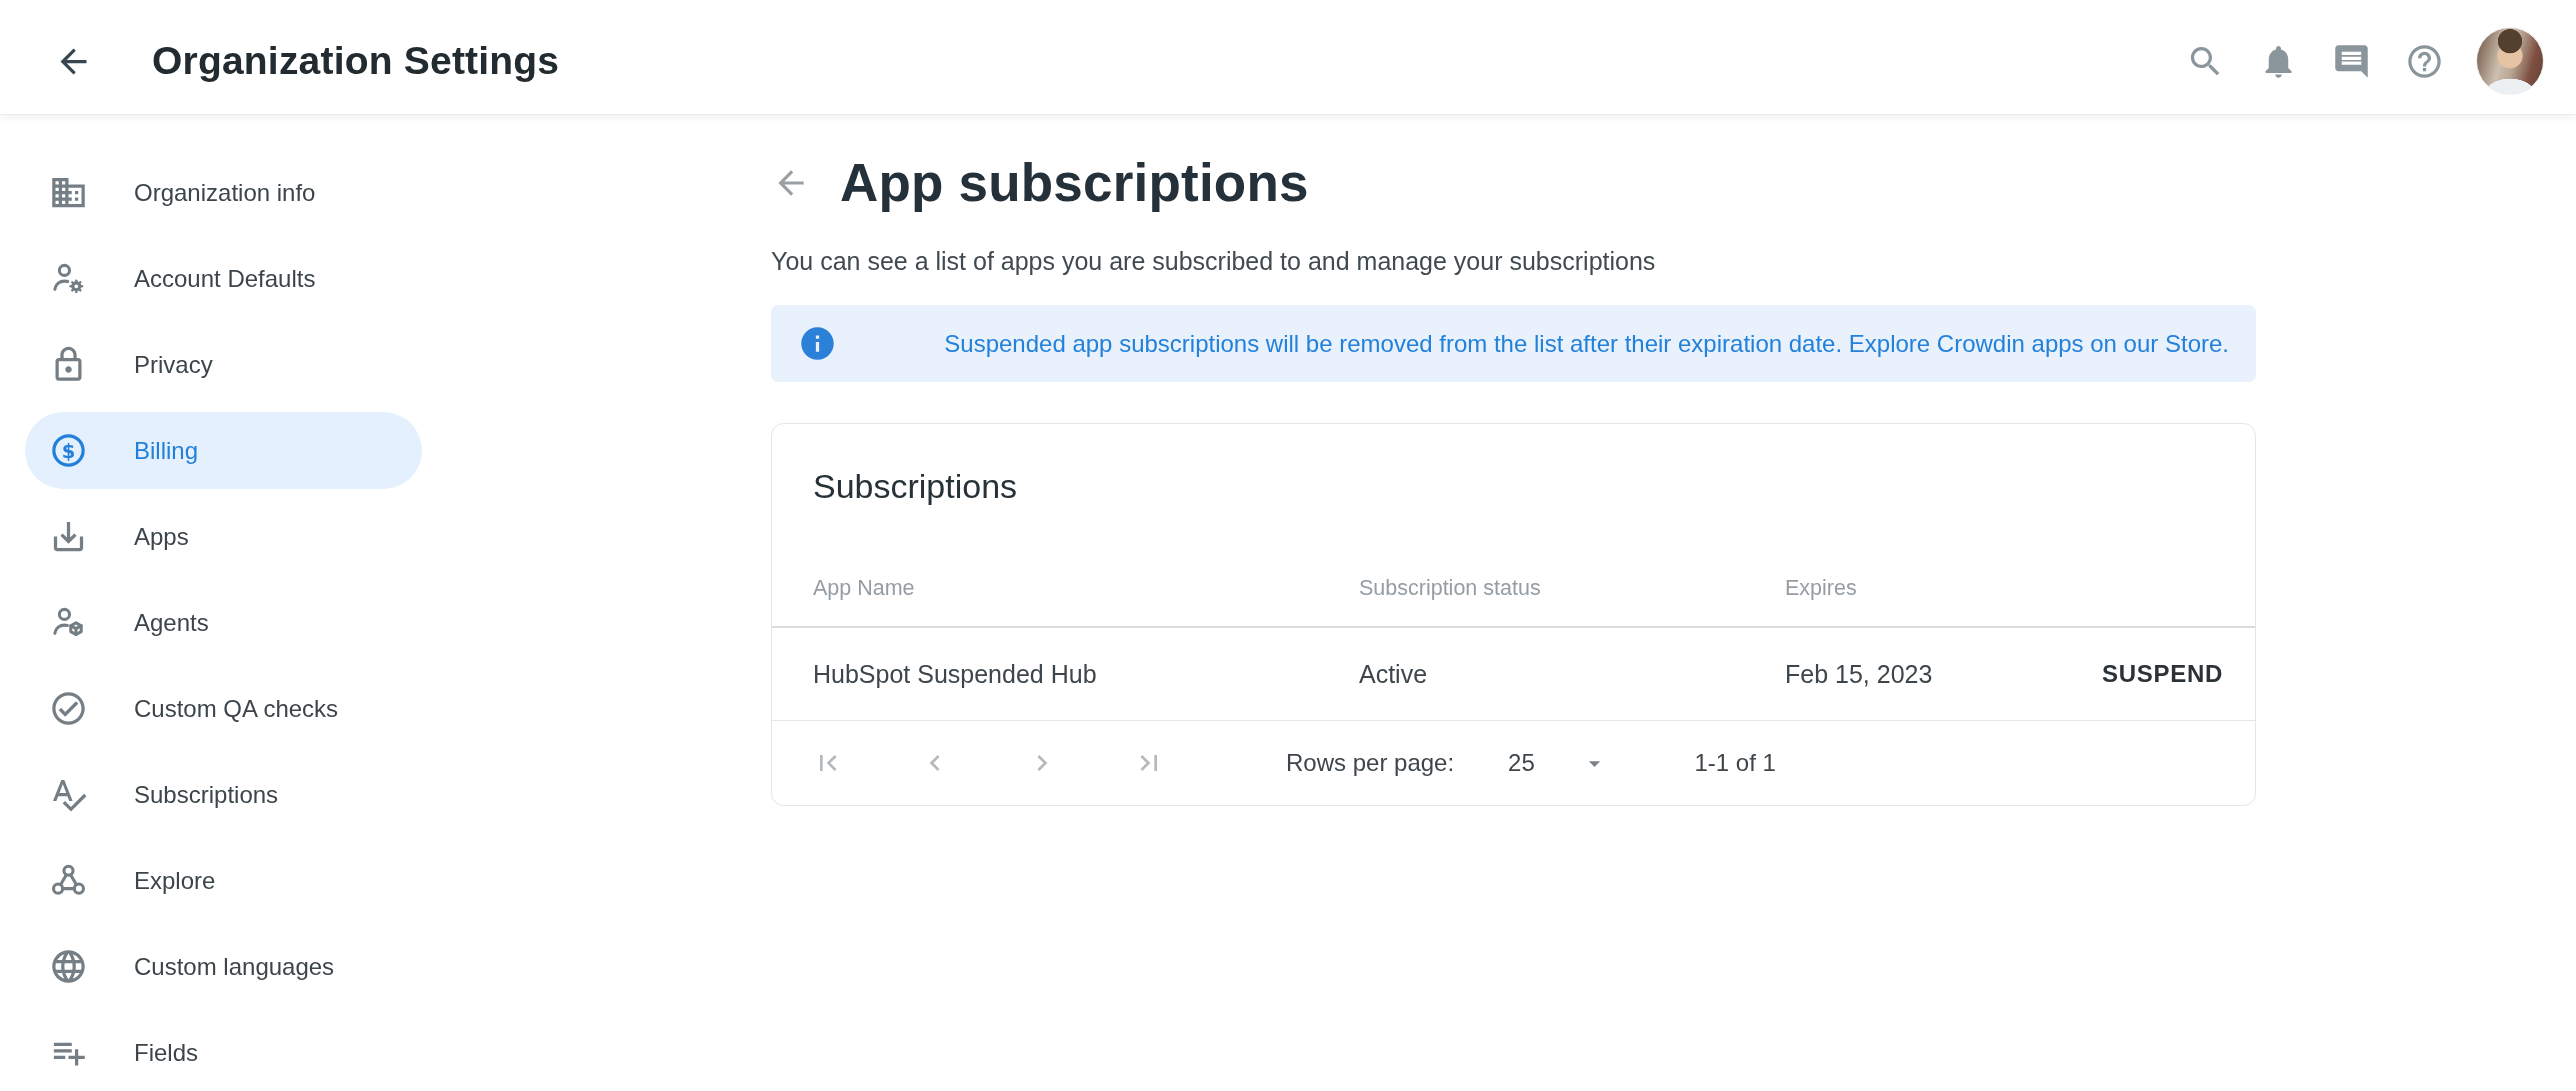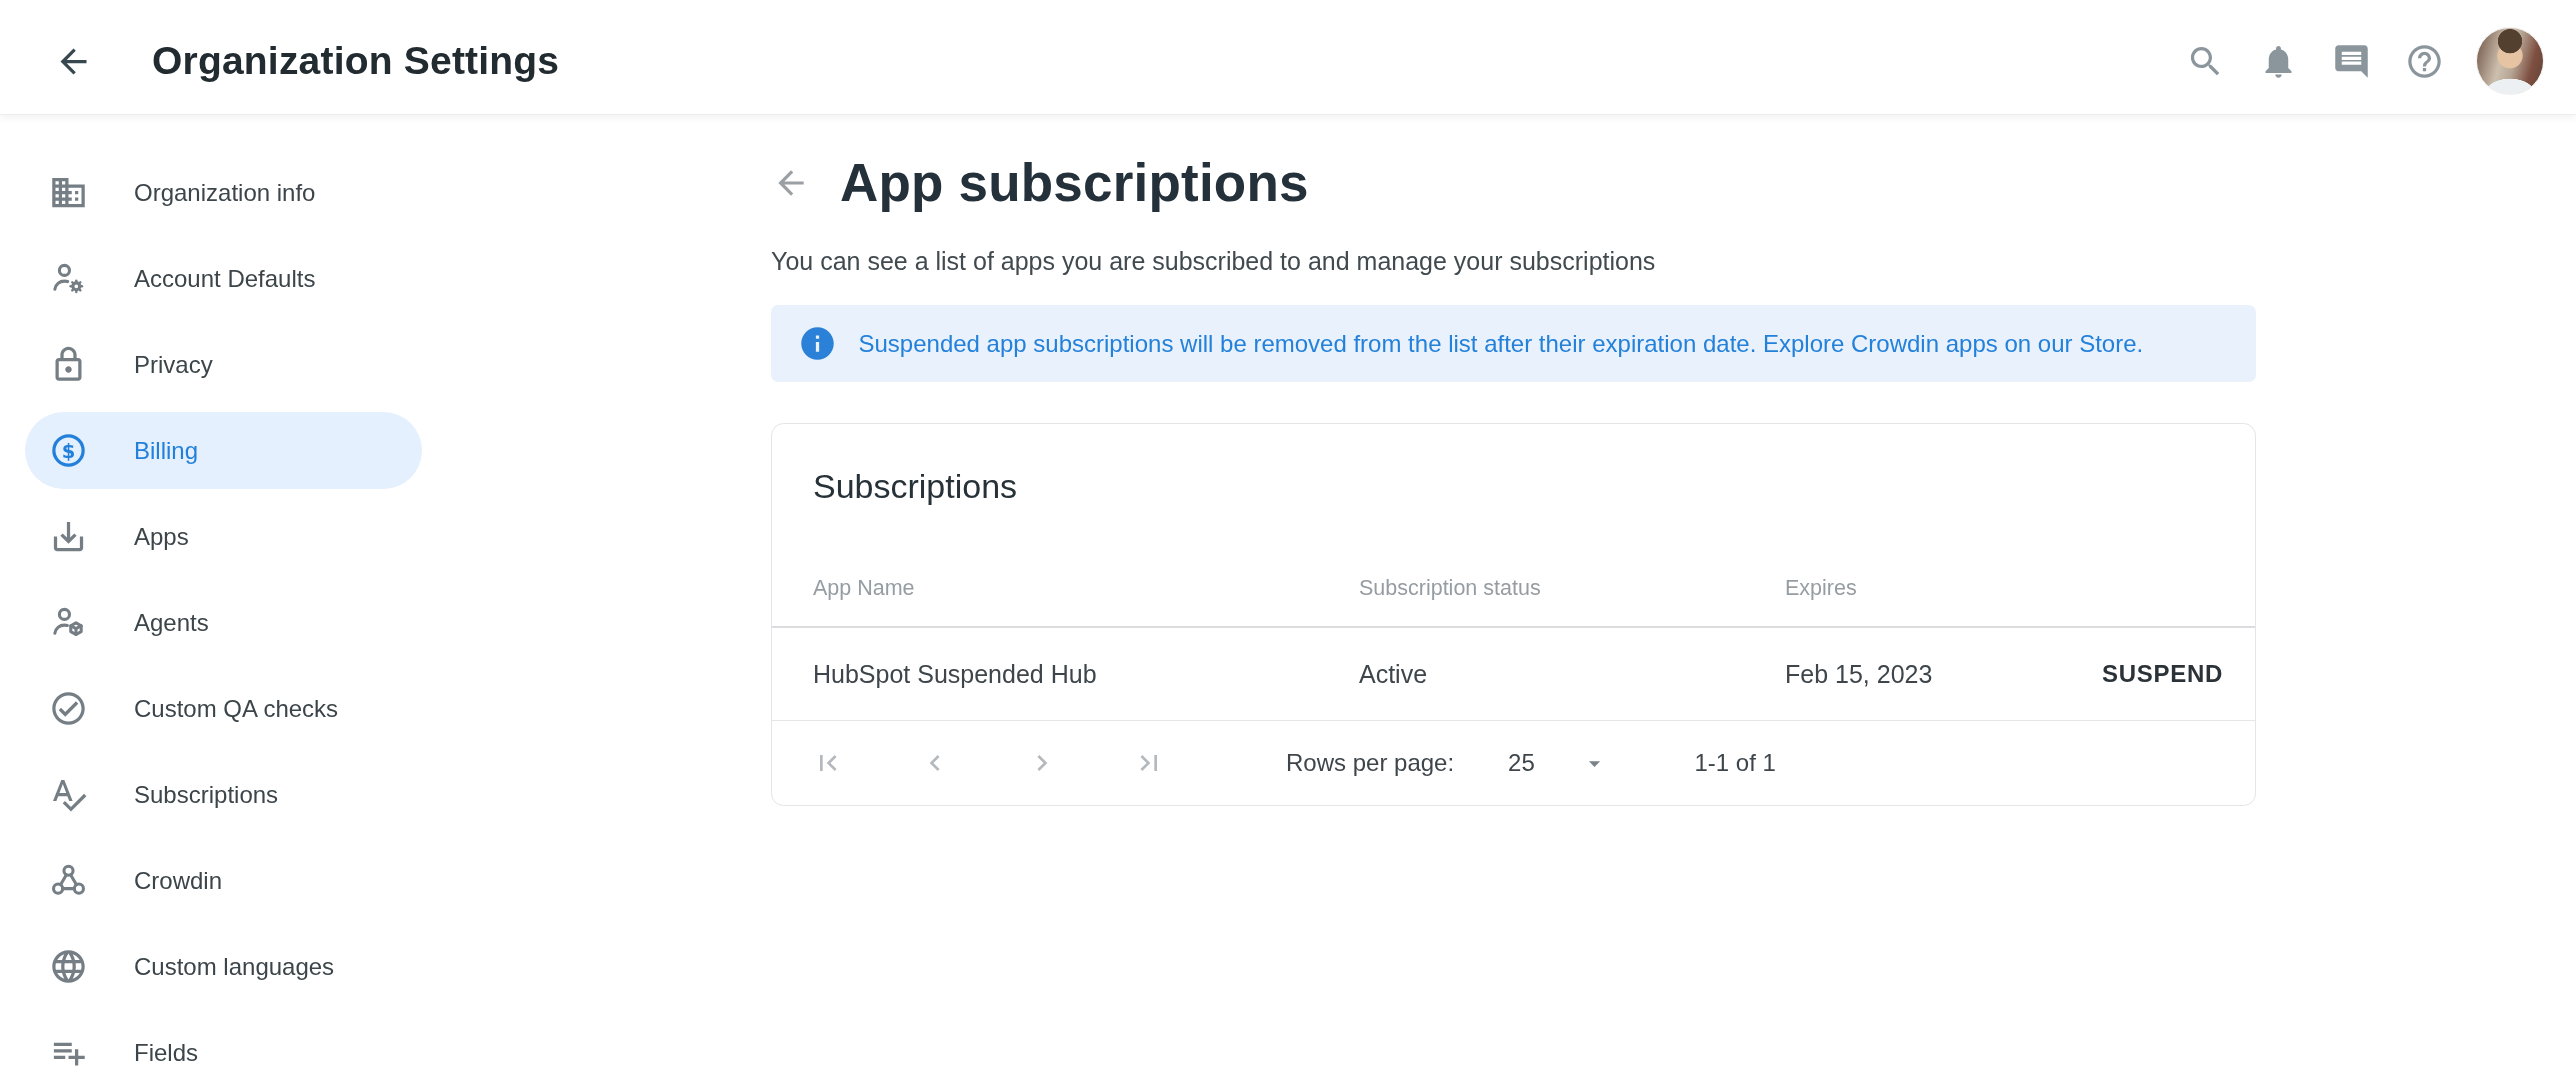--- a/index.html
+++ b/index.html
@@ -37,21 +37,21 @@
   .side-item.active .lbl { color:#2380da; }
 
   
   .main { width:1485px; margin-left:324px; flex:none; }
   .page-head { display:flex; align-items:center; gap:30px; margin-top:38px; }
   .page-head .back2 { width:39px; height:39px; color:#9aa0a4; display:flex; align-items:center; justify-content:center; cursor:pointer; }
   .page-head .back2 svg { width:38px; height:38px; }
   .page-title { font-size:53px; font-weight:700; color:#25313a; letter-spacing:0.2px;text-align:right; }
   .page-subtitle { margin-top:34px; font-size:25px; color:#414a4f; }
 
-  .banner { margin-top:29px; height:77px; border-radius:7.2px; background:#e8f1fc; display:flex; align-items:center; padding:0 27px; }
+  .banner { margin-top:29px; height:77px; border-radius:7.2px; background:#e8f1fc; display:flex; align-items:center; padding:0 27px;justify-content:space-between; }
   .banner .info-ic { width:39px; height:39px; color:#2b80d8; flex:none; display:flex; }
   .banner .info-ic svg { width:39px; height:39px; }
   .banner .btxt { margin-left:21.5px; font-size:24px; color:#2381da; white-space:nowrap; }
 
   .card { position:relative; margin-top:41px; height:383px; border:0.9px solid #e3e5e6; border-radius:12.5px; background:#fff; }
   .card-title { position:absolute; top:43px; left:41px; font-size:34px; font-weight:400; color:#263238; }
   .tgrid { position:absolute; left:0; right:0; display:grid; grid-template-columns:546px 426px 1fr auto; align-items:center; padding:0 32px 0 41px; }
   .thead { top:145px; height:39px; }
   .thead .th { font-size:21.5px; color:#959da3; }
   .divider-strong { position:absolute; top:202px; left:0; right:0; height:1.8px; background:#dadcdd; }
@@ -200,21 +200,21 @@
       <span class="icon">
         <svg viewBox="0 0 24 24" fill="none" stroke="currentColor" stroke-width="1.9" stroke-linecap="round">
           <circle cx="12" cy="6" r="2.8"></circle>
             <circle cx="5.6" cy="17" r="2.8"></circle>
             <circle cx="18.4" cy="17" r="2.8"></circle>
           <path d="M10.7 8.5 7.2 14.5"></path>
             <path d="M13.3 8.5 16.8 14.5"></path>
             <path d="M8.5 17h7"></path>
         </svg>
       </span>
-      <span class="lbl">Crowdin</span>
+      <span class="lbl">Explore</span>
     </div>
 
     <div class="side-item">
       <span class="icon">
         <svg viewBox="0 0 24 24" fill="currentColor">
             <path d="M11.99 2C6.47 2 2 6.48 2 12s4.47 10 9.99 10C17.52 22 22 17.52 22 12S17.52 2 11.99 2zm6.93 6h-2.95c-.32-1.25-.78-2.45-1.38-3.56 1.84.63 3.37 1.91 4.33 3.56zM12 4.04c.83 1.2 1.48 2.53 1.91 3.96h-3.82c.43-1.43 1.08-2.76 1.91-3.96zM4.26 14C4.1 13.36 4 12.69 4 12s.1-1.36.26-2h3.38c-.08.66-.14 1.32-.14 2 0 .68.06 1.34.14 2H4.26zm.82 2h2.95c.32 1.25.78 2.45 1.38 3.56-1.84-.63-3.37-1.9-4.33-3.56zm2.95-8H5.08c.96-1.66 2.49-2.93 4.33-3.56C8.81 5.55 8.35 6.75 8.03 8zM12 19.96c-.83-1.2-1.48-2.53-1.91-3.96h3.82c-.43 1.43-1.08 2.76-1.91 3.96zM14.34 14H9.66c-.09-.66-.16-1.32-.16-2 0-.68.07-1.35.16-2h4.68c.09.65.16 1.32.16 2 0 .68-.07 1.34-.16 2zm.25 5.56c.6-1.11 1.06-2.31 1.38-3.56h2.95c-.96 1.65-2.49 2.93-4.33 3.56zM16.36 14c.08-.66.14-1.32.14-2 0-.68-.06-1.34-.14-2h3.38c.16.64.26 1.31.26 2s-.1 1.36-.26 2h-3.38z"></path>
           </svg>
       </span>
       <span class="lbl">Custom languages</span>
     </div>

